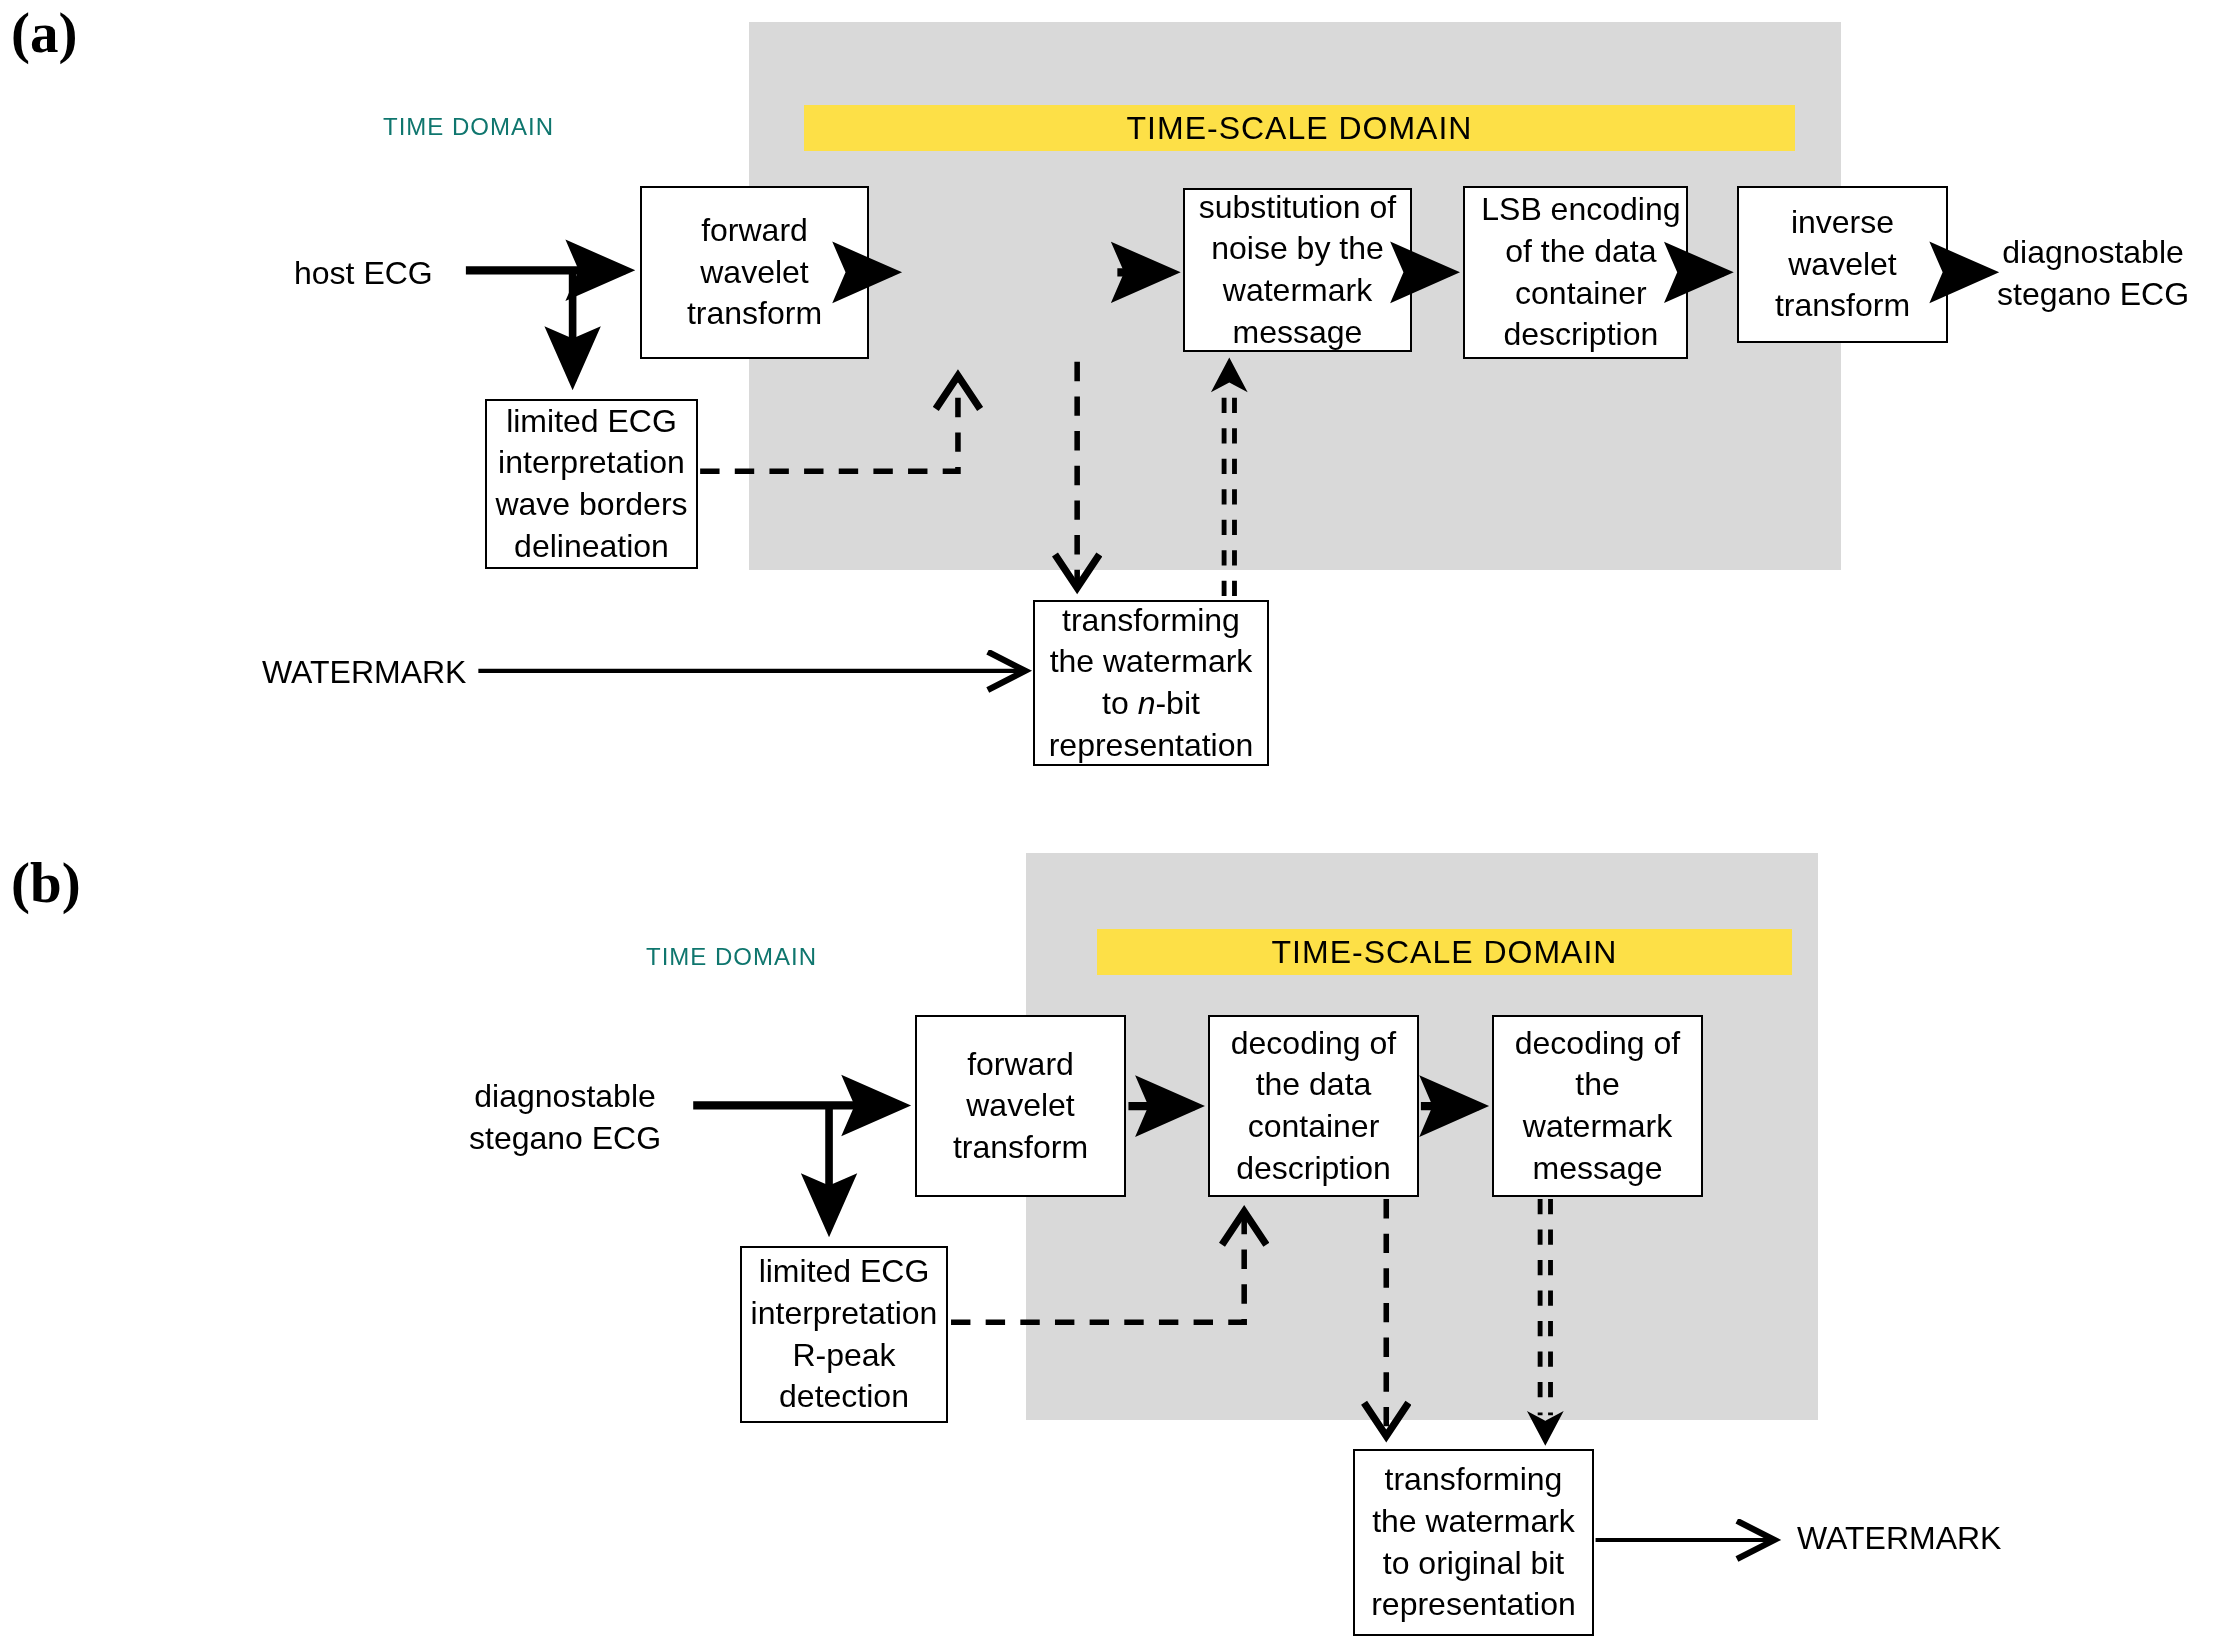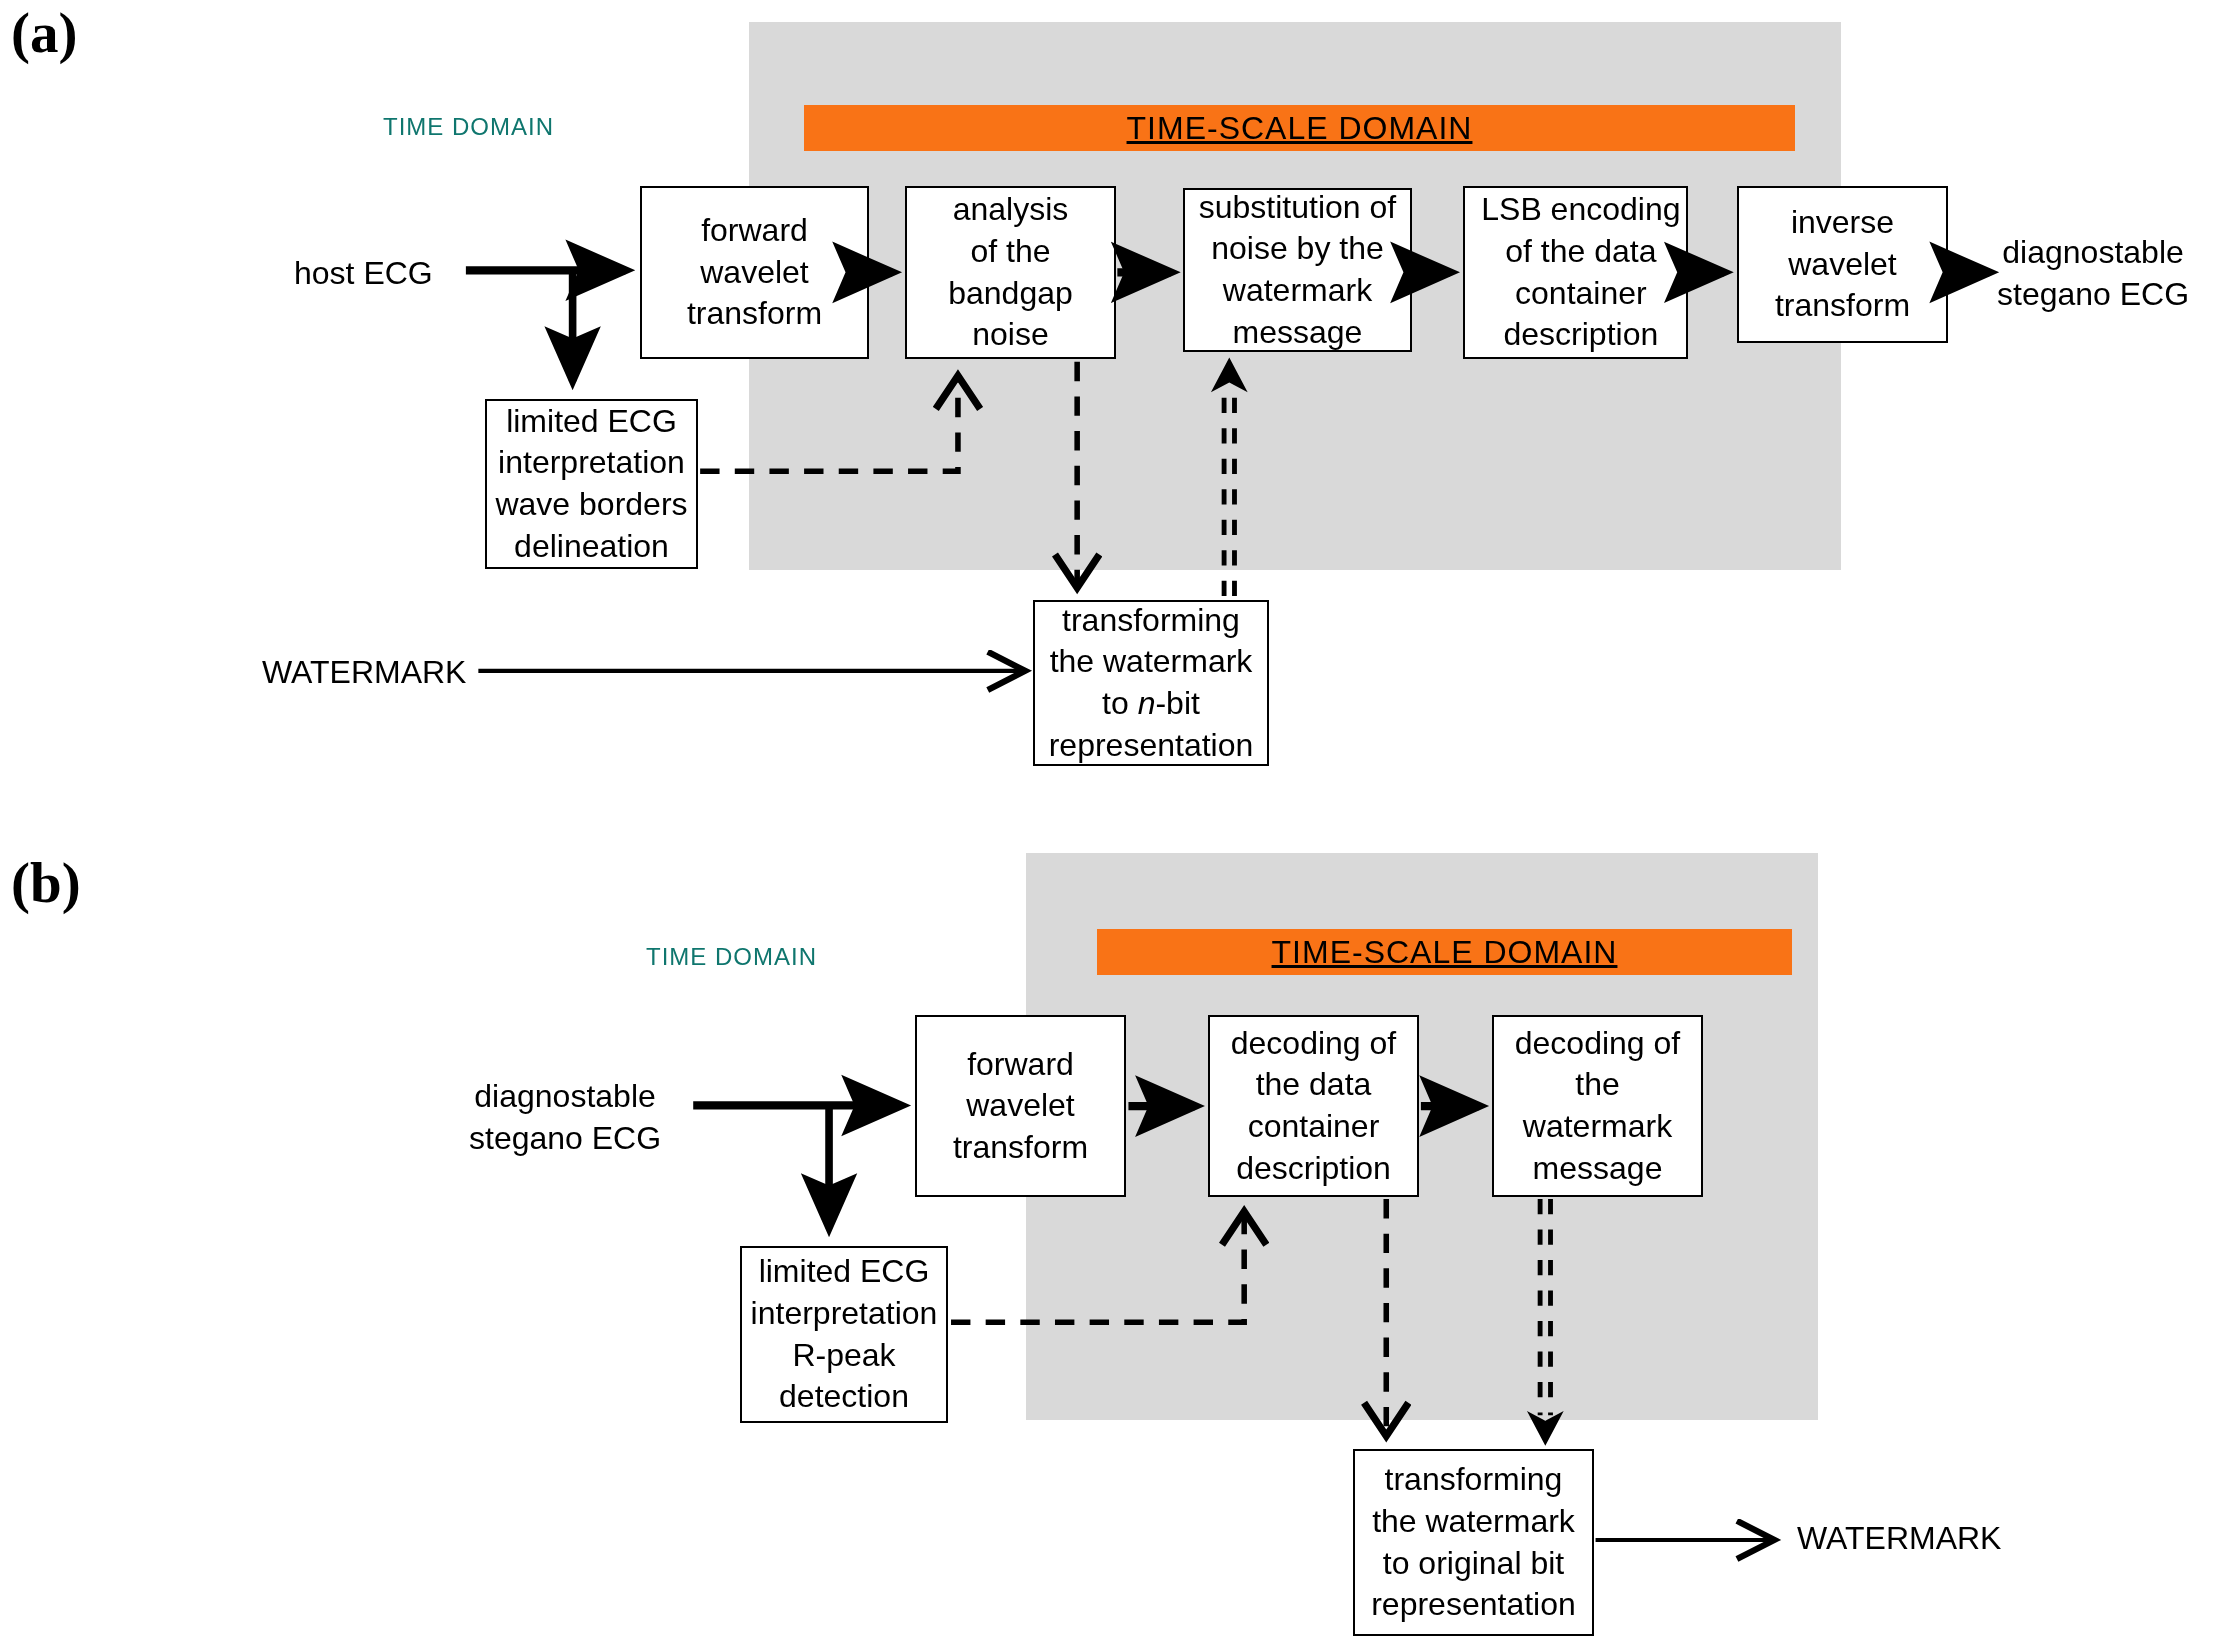--- a/index.html
+++ b/index.html
@@ -5,21 +5,21 @@
   html,body{margin:0;padding:0;background:#fff;}
   body{font-family:"Liberation Sans", sans-serif;}
   #root{position:relative;width:2216px;height:1646px;background:#ffffff;overflow:hidden;}
 
   .panel-label{position:absolute;font-family:"Liberation Serif", serif;font-weight:bold;font-size:57px;color:#000;line-height:1;}
 
   .gray-region{position:absolute;background:#d9d9d9;}
 
   .domain-label{position:absolute;font-size:24px;letter-spacing:1px;color:#0f766e;white-space:nowrap;}
 
-  .scale-bar{position:absolute;background:#f97316;display:flex;align-items:center;justify-content:center;text-decoration:underline;}
+  .scale-bar{position:absolute;background:#fde047;display:flex;align-items:center;justify-content:center;}
   .scale-bar span{font-size:32px;letter-spacing:1px;color:#000;white-space:nowrap;}
 
   .pbox{position:absolute;background:#ffffff;border:2.1px solid #000;box-sizing:border-box;
         display:flex;align-items:center;justify-content:center;text-align:center;}
   .pbox span{font-size:32px;line-height:1.30;color:#000;padding:0 5.5px;display:block;}
 
   .io-label{position:absolute;font-size:32px;line-height:1.30;color:#000;white-space:nowrap;}
   .io-label.ctr{text-align:center;}
 
   svg.overlay{position:absolute;left:0;top:0;width:2216px;height:1646px;pointer-events:none;}
@@ -46,23 +46,20 @@
 
   <div class="io-label ctr" style="left:1997px;top:232px;">
     <div>diagnostable</div>
     <div>stegano ECG</div>
   </div>
 
   <div class="pbox" style="left:640px;top:186px;width:229px;height:173px;">
     <span>forward<br>wavelet<br>transform</span>
   </div>
 
-  <div class="pbox" style="left:905px;top:186px;width:211px;height:173px;">
-    <span>analysis<br>of the<br>bandgap<br>noise</span>
-  </div>
 
   <div class="pbox" style="left:1183px;top:188px;width:229px;height:164px;">
     <span>substitution of<br>noise by the<br>watermark<br>message</span>
   </div>
 
   <div class="pbox" style="left:1463px;top:186px;width:225px;height:173px;justify-content:flex-end;">
     <span>LSB encoding<br>of the data<br>container<br>description</span>
   </div>
 
   <div class="pbox" style="left:1737px;top:186px;width:211px;height:157px;">

